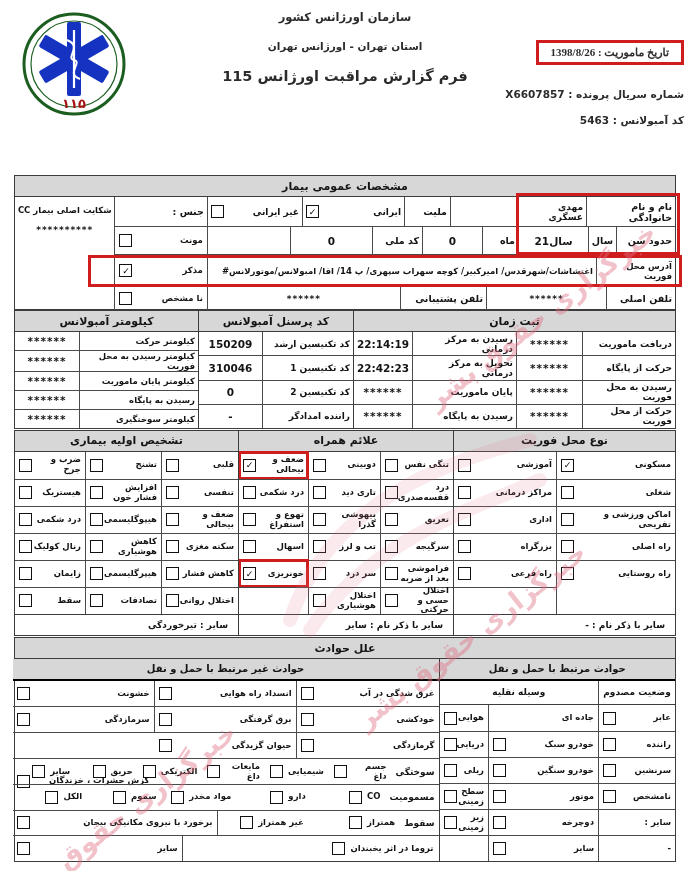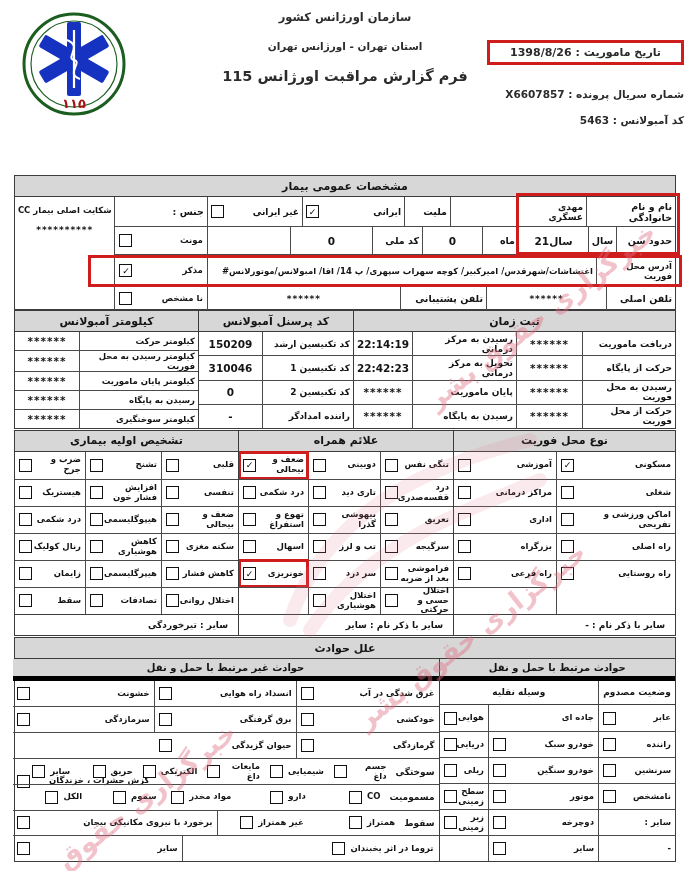--- a/index.html
+++ b/index.html
@@ -5,21 +5,21 @@
   html,body{margin:0;padding:0;background:#e8e8e8;}
   .page{position:relative;width:690px;height:871px;background:#ffffff;overflow:hidden;
         font-family:"DejaVu Sans",sans-serif;color:#141414;direction:rtl;}
   
   .logo{position:absolute;top:6px;left:22px;width:104px;height:120px;}
   .t1,.t2,.t3{position:absolute;left:170px;width:350px;text-align:center;font-weight:bold;color:#2b2b2b;}
   .t1{top:10px;font-size:11.5px;}
   .t2{top:40px;font-size:10.5px;}
   .t3{top:68px;font-size:14.5px;}
   .meta-line{position:absolute;right:6px;text-align:left;font-weight:bold;color:#2b2b2b;white-space:nowrap;}
-  .m-date{top:40px;border:3px solid #cf1d1d;padding:3px 20px;font-size:11px;}
+  .m-date{top:40px;border:3px solid #cf1d1d;padding:3px 12px;font-size:11px;font-family:Liberation Serif, serif;}
   .m-serial{top:88px;font-size:10.5px;}
   .m-amb{top:114px;font-size:10.5px;}
   
   .sec{position:absolute;border:1.5px solid #3c3c3c;background:#fff;box-sizing:border-box;}
   .bar{height:21px;background:#d7d7d7;border-bottom:1px solid #3c3c3c;font-weight:bold;
        font-size:11px;display:flex;align-items:center;justify-content:center;box-sizing:border-box;}
   .r{display:flex;box-sizing:border-box;}
   .r + .r{border-top:1px solid #4a4a4a;}
   .c{display:flex;align-items:center;padding:0 3px;font-size:9.5px;font-weight:bold;
      box-sizing:border-box;overflow:hidden;}
@@ -45,21 +45,21 @@
   .prow{flex:1;display:flex;}
   .prow + .prow{border-top:1px solid #4a4a4a;}
   .pc{display:flex;align-items:center;padding:0 3px;font-size:9px;font-weight:bold;box-sizing:border-box;overflow:hidden;}
   .pc + .pc{border-right:1px solid #4a4a4a;}
   .pv{justify-content:center;font-size:10.5px;}
   
   .other-row{height:22px;border-top:1px solid #3c3c3c;font-size:9px;font-weight:bold;
              display:flex;align-items:center;padding:0 10px;box-sizing:border-box;}
   .grid3{display:flex;height:162px;}
   
-  .subbar{height:22px;background:#d7d7d7;border-bottom:5px solid #000000;font-weight:bold;font-size:10px;
+  .subbar{height:22px;background:#d7d7d7;border-bottom:2px solid #000000;font-weight:bold;font-size:10px;
           display:flex;align-items:center;justify-content:center;box-sizing:border-box;}
   .acc-row{height:26px;display:flex;align-items:stretch;box-sizing:border-box;}
   .acc-row + .acc-row{border-top:1px solid #4a4a4a;}
   .acc-cell{display:flex;align-items:center;box-sizing:border-box;}
   .acc-cell + .acc-cell{border-right:1px solid #4a4a4a;}
   .acc-cell > .ci{flex:1;}
   .inline-label{font-size:9px;font-weight:bold;padding:0 4px;flex:none;}
   .tr-list > .ci{height:26px;}
   .tr-list{--x:0;}
   .tr-list > .ci + .ci{border-top:1px solid #4a4a4a;}

